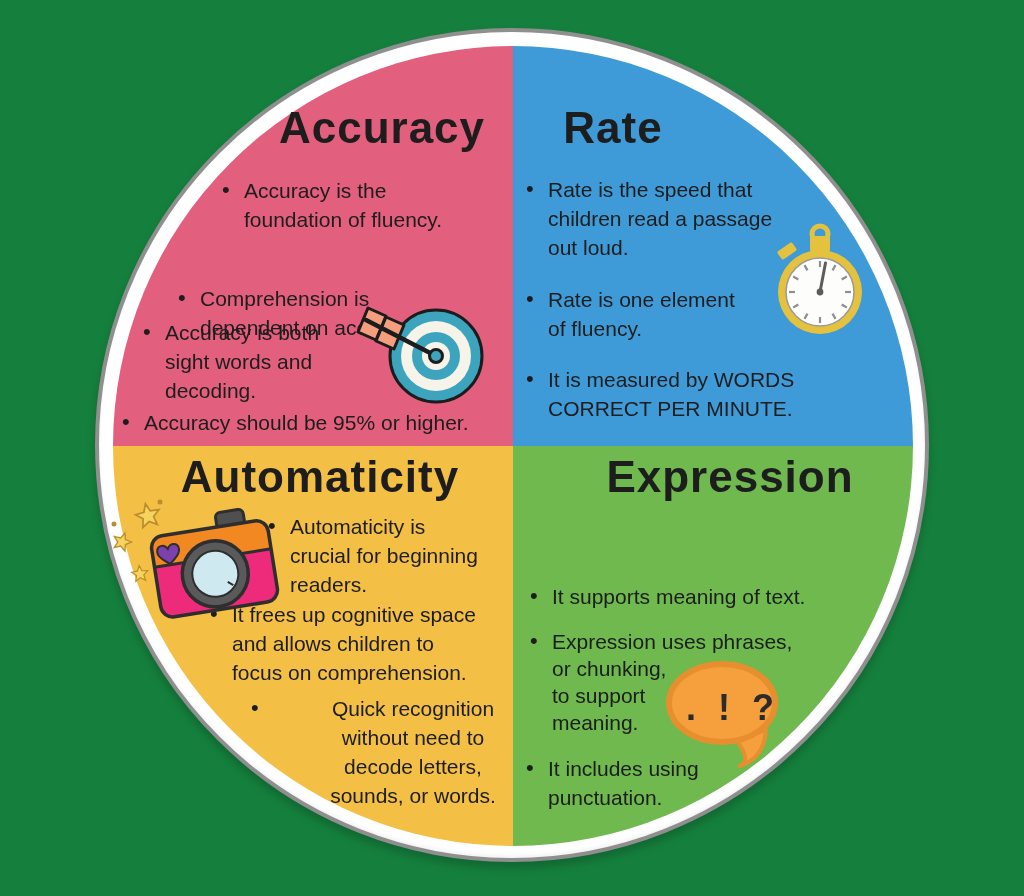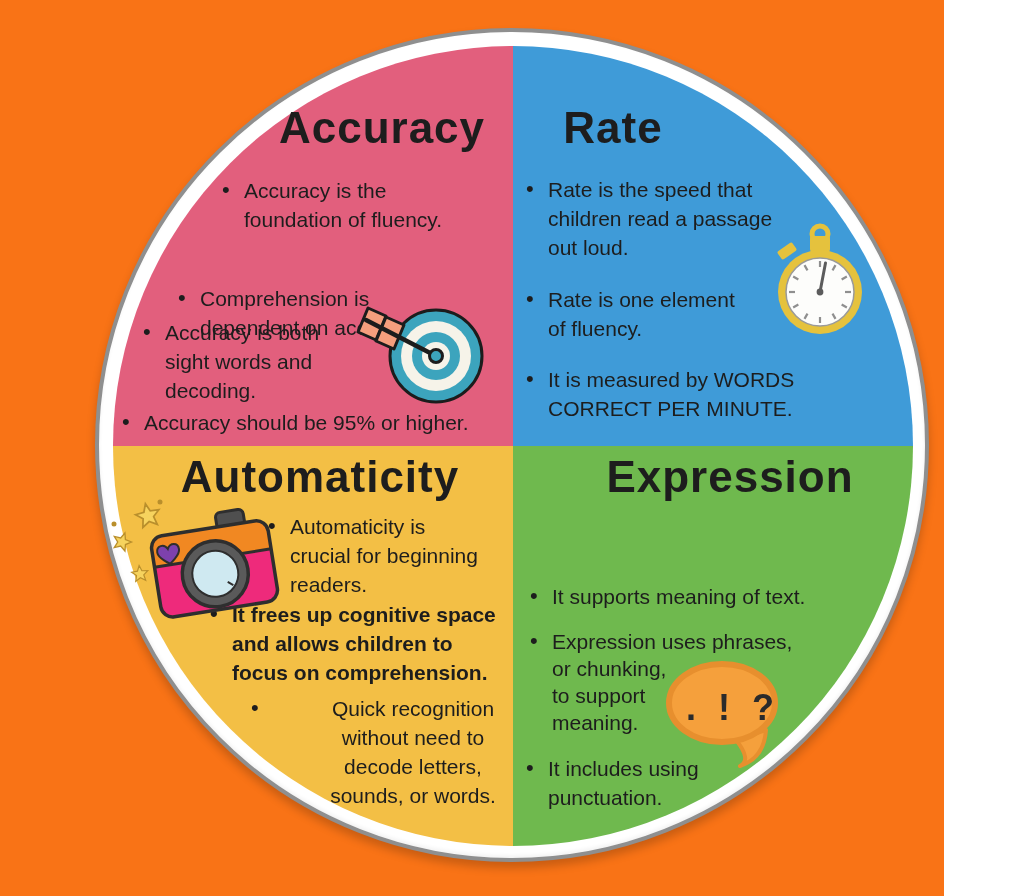--- a/index.html
+++ b/index.html
@@ -1,17 +1,17 @@
 <!DOCTYPE html>
 <html><head>
 <meta charset="utf-8">
 <style>
   html,body{margin:0;padding:0;background:#ffffff;}
   body{width:1024px;height:896px;font-family:"Liberation Sans",sans-serif;}
-  .stage{position:relative;width:944px;height:896px;overflow:hidden;background:#f97316;}
+  .stage{position:relative;width:1024px;height:896px;overflow:hidden;background:#15803d;}
 
   .outer-ring{
     position:absolute;left:95px;top:28px;width:826px;height:826px;
     border-radius:50%;border:4px solid #8f8f8f;background:#ffffff;
     box-shadow:0 6px 10px rgba(0,0,0,.20), inset 0 -2px 4px rgba(0,0,0,.06);
   }
   .wheel{
     position:absolute;left:113px;top:46px;width:800px;height:800px;
     border-radius:50%;overflow:hidden;
   }
@@ -67,21 +67,21 @@
 out loud.</div>
   <div class="bullet" style="left:520px;top:285px;">Rate is one element
 of fluency.</div>
   <div class="bullet" style="left:520px;top:365px;">It is measured by WORDS
 CORRECT PER MINUTE.</div>
 
   <div class="title" style="left:170px;top:452px;width:300px;">Automaticity</div>
   <div class="bullet" style="left:262px;top:512px;">Automaticity is
 crucial for beginning
 readers.</div>
-  <div class="bullet" style="left:204px;top:600px;font-weight:bold;">It frees up cognitive space
+  <div class="bullet" style="left:204px;top:600px;">It frees up cognitive space
 and allows children to
 focus on comprehension.</div>
   <div class="bullet center" style="left:245px;top:694px;width:280px;">Quick recognition
 without need to
 decode letters,
 sounds, or words.</div>
 
   <div class="title" style="left:565px;top:452px;width:330px;">Expression</div>
   <div class="bullet" style="left:524px;top:582px;">It supports meaning of text.</div>
   <div class="bullet tight" style="left:524px;top:628px;">Expression uses phrases,

